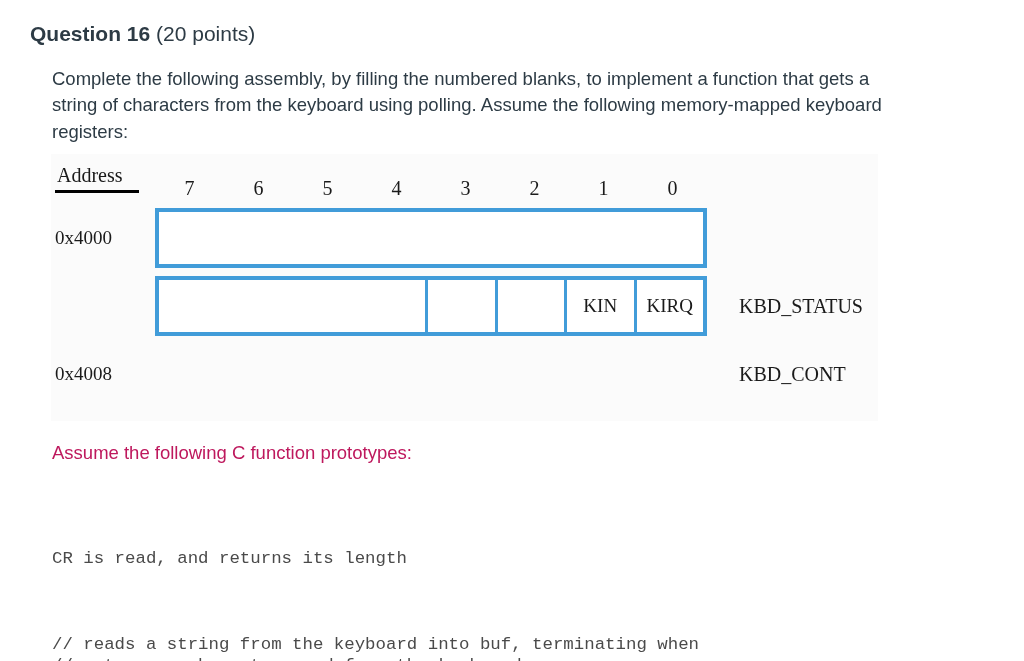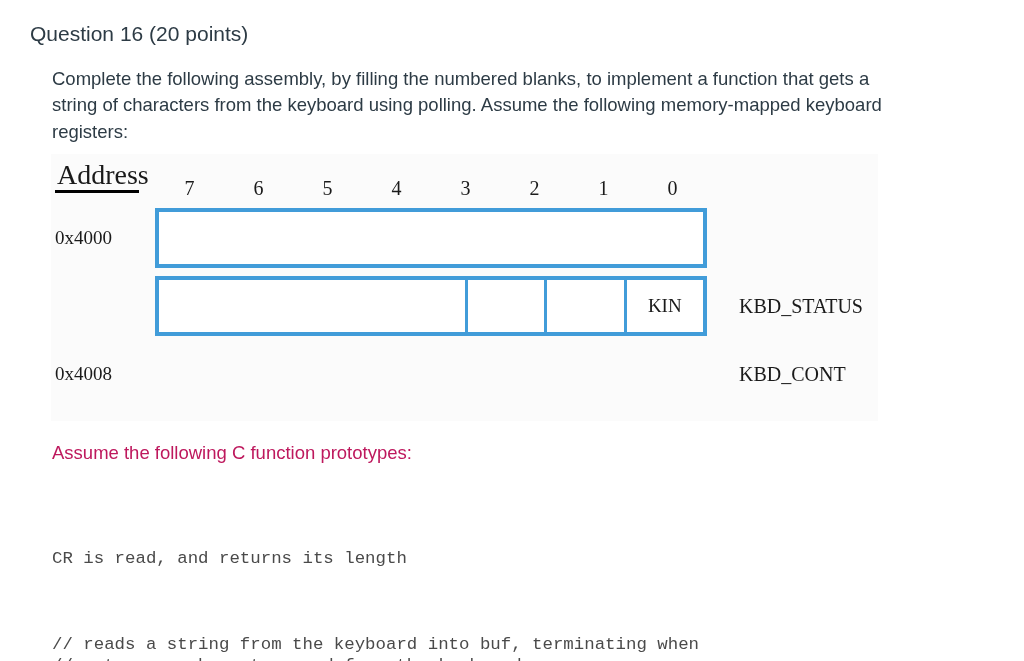--- a/index.html
+++ b/index.html
@@ -27,21 +27,21 @@
   .q-heading {
     position: absolute;
     left: 30px;
     top: 21px;
     font-size: 21px;
     line-height: 26px;
     color: #2d3b45;
     white-space: nowrap;
   }
   .q-heading .q-strong {
-    font-weight: normal;
+    font-weight: bold;
   }
   .q-heading .q-points {
     font-weight: normal;
   }
 
   
   .intro {
     position: absolute;
     left: 52px;
     top: 66px;
@@ -59,21 +59,21 @@
     width: 827px;
     height: 267px;
     background: #fbfbfb;
   }
 
   .fig-addr-head {
     position: absolute;
     left: 6px;
     top: 9px;
     font-family: "Liberation Serif", serif;
-    font-size: 28px;
+    font-size: 20px;
     line-height: 24px;
     color: #1a1a1a;
   }
   .fig-addr-rule {
     position: absolute;
     left: 4px;
     top: 36px;
     width: 84px;
     height: 3px;
     background: #000000;
@@ -219,20 +219,21 @@
         <div class="reg-cell" style="flex:8 1 0"></div>
       </div>
     </div>
 
     <div class="reg-row r1">
       <div class="reg-box">
         <div class="reg-cell" style="flex:4 1 0"></div>
         <div class="reg-cell" style="flex:1 1 0"></div>
         <div class="reg-cell" style="flex:1 1 0"></div>
         <div class="reg-cell" style="flex:1 1 0">KIN</div>
+        <div class="reg-cell" style="flex:1 1 0">KIRQ</div>
       </div>
       <div class="reg-name">KBD_STATUS</div>
     </div>
 
     <div class="reg-row r2">
       <div class="reg-addr">0x4008</div>
       <div class="reg-name">KBD_CONT</div>
     </div>
 
   </div>

